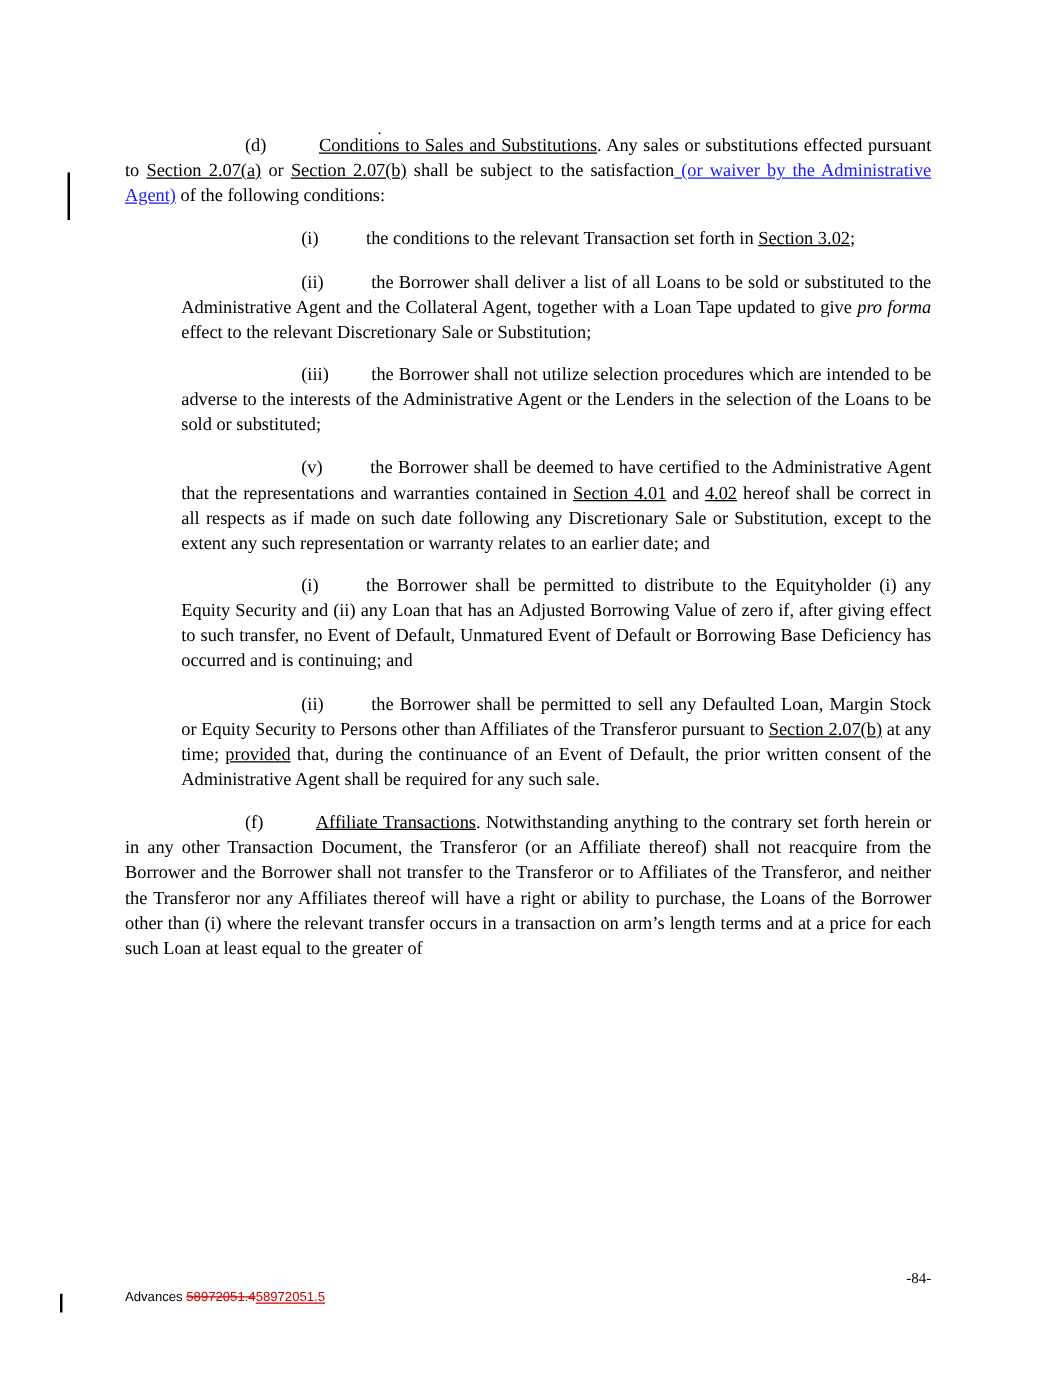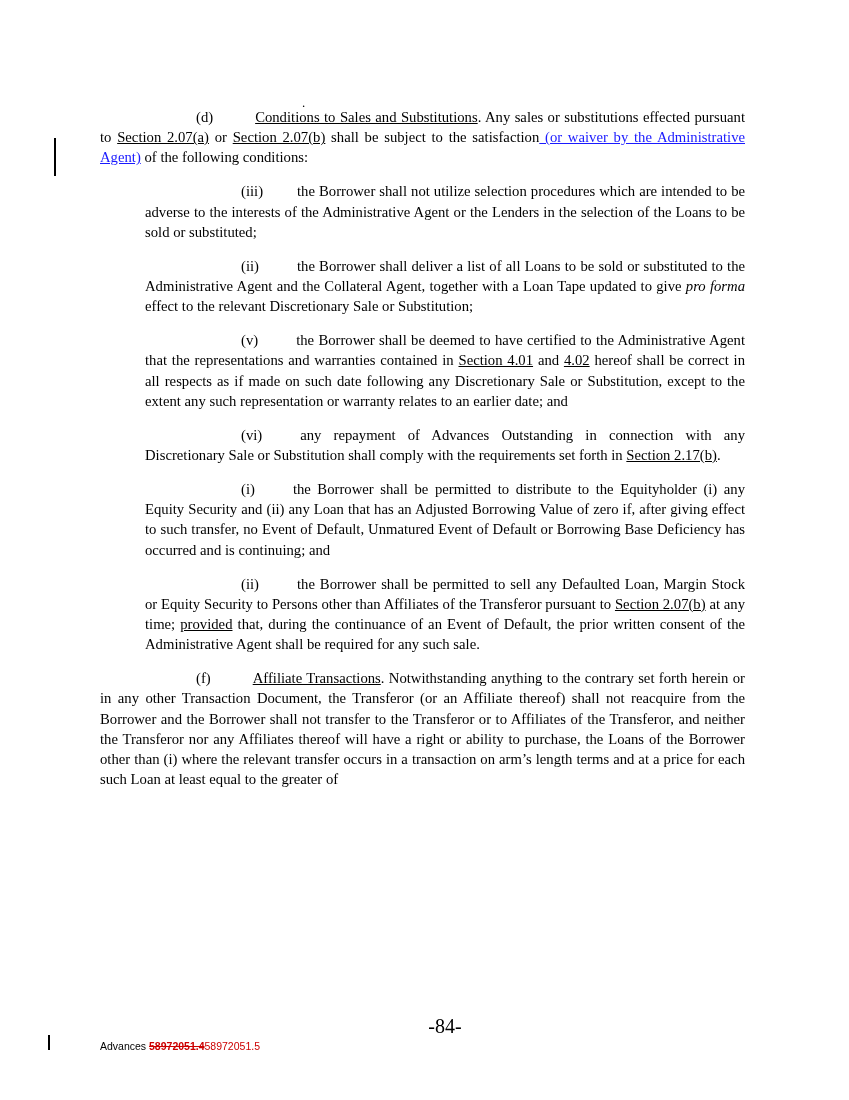--- a/index.html
+++ b/index.html
@@ -64,65 +64,65 @@
     text-decoration: underline;
   }
   .footer {
     position: absolute;
     left: 100px;
     top: 1015px;
     width: 645px;
   }
   .pagenum {
     font-family: "Liberation Serif", serif;
-    font-size: 20px;
-    text-align: center;
+    font-size: 12px;
+    text-align: right;
     margin-left: 45px;
   }
   .footer-code {
     font-family: "Liberation Sans", sans-serif;
     font-size: 10.5px;
     margin-top: 2px;
     color: #000;
   }
   .del {
     color: #cc0000;
     text-decoration: line-through;
-    font-weight: bold;
   }
   .ins-red {
     color: #cc0000;
+    text-decoration: underline;
     text-align: center;
   }
 </style>
 </head>
 <body>
 
 <div class="page">
 
   <div class="change-bar bar-1"></div>
   <div class="change-bar bar-2"></div>
 
   <div class="dot-mark">.</div>
 
   <div class="content">
 
     <p class="p-gap first-line-ind"><span>(d)</span><span class="tab-wide"></span><u>Conditions to Sales and Substitutions</u><span>. Any sales or substitutions effected pursuant to </span><u>Section 2.07(a)</u><span> or </span><u>Section 2.07(b)</u><span> shall be subject to the satisfaction</span><span class="ins"> (or waiver by the Administrative Agent)</span><span> of the following conditions:</span></p>
 
     <div class="indent-block">
 
+      <p class="p-gap first-line-ind"><span>(i)</span><span class="tab-med"></span><span>the conditions to the relevant Transaction set forth in </span><u>Section 3.02</u><span>;</span></p>
+
+      <p class="p-gap first-line-ind"><span>(ii)</span><span class="tab-med"></span><span>the Borrower shall deliver a list of all Loans to be sold or substituted to the Administrative Agent and the Collateral Agent, together with a Loan Tape updated to give </span><i>pro forma</i><span> effect to the relevant Discretionary Sale or Substitution;</span></p>
 
       <p class="p-gap first-line-ind"><span>(iii)</span><span class="tab-sm"></span><span>the Borrower shall not utilize selection procedures which are intended to be adverse to the interests of the Administrative Agent or the Lenders in the selection of the Loans to be sold or substituted;</span></p>
-
-      <p class="p-gap first-line-ind"><span>(ii)</span><span class="tab-med"></span><span>the Borrower shall deliver a list of all Loans to be sold or substituted to the Administrative Agent and the Collateral Agent, together with a Loan Tape updated to give </span><i>pro forma</i><span> effect to the relevant Discretionary Sale or Substitution;</span></p>
 
 
       <p class="p-gap first-line-ind"><span>(v)</span><span class="tab-med"></span><span>the Borrower shall be deemed to have certified to the Administrative Agent that the representations and warranties contained in </span><u>Section 4.01</u><span> and </span><u>4.02</u><span> hereof shall be correct in all respects as if made on such date following any Discretionary Sale or Substitution, except to the extent any such representation or warranty relates to an earlier date; and</span></p>
 
-      <p class="p-gap first-line-ind"><span>(vi)</span><span class="tab-med"></span><span>any repayment of Advances Outstanding in connection with any Discretionary Sale or Substitution shall comply with the requirements set forth in </span><u>Section 2.17(b)</u><span>.</span></p>
 
     </div>
 
 
     <div class="indent-block">
 
       <p class="p-gap first-line-ind"><span>(i)</span><span class="tab-med"></span><span>the Borrower shall be permitted to distribute to the Equityholder (i) any Equity Security and (ii) any Loan that has an Adjusted Borrowing Value of zero if, after giving effect to such transfer, no Event of Default, Unmatured Event of Default or Borrowing Base Deficiency has occurred and is continuing; and</span></p>
 
       <p class="p-gap first-line-ind"><span>(ii)</span><span class="tab-med"></span><span>the Borrower shall be permitted to sell any Defaulted Loan, Margin Stock or Equity Security to Persons other than Affiliates of the Transferor pursuant to </span><u>Section 2.07(b)</u><span> at any time; </span><u>provided</u><span> that, during the continuance of an Event of Default, the prior written consent of the Administrative Agent shall be required for any such sale.</span></p>
 

